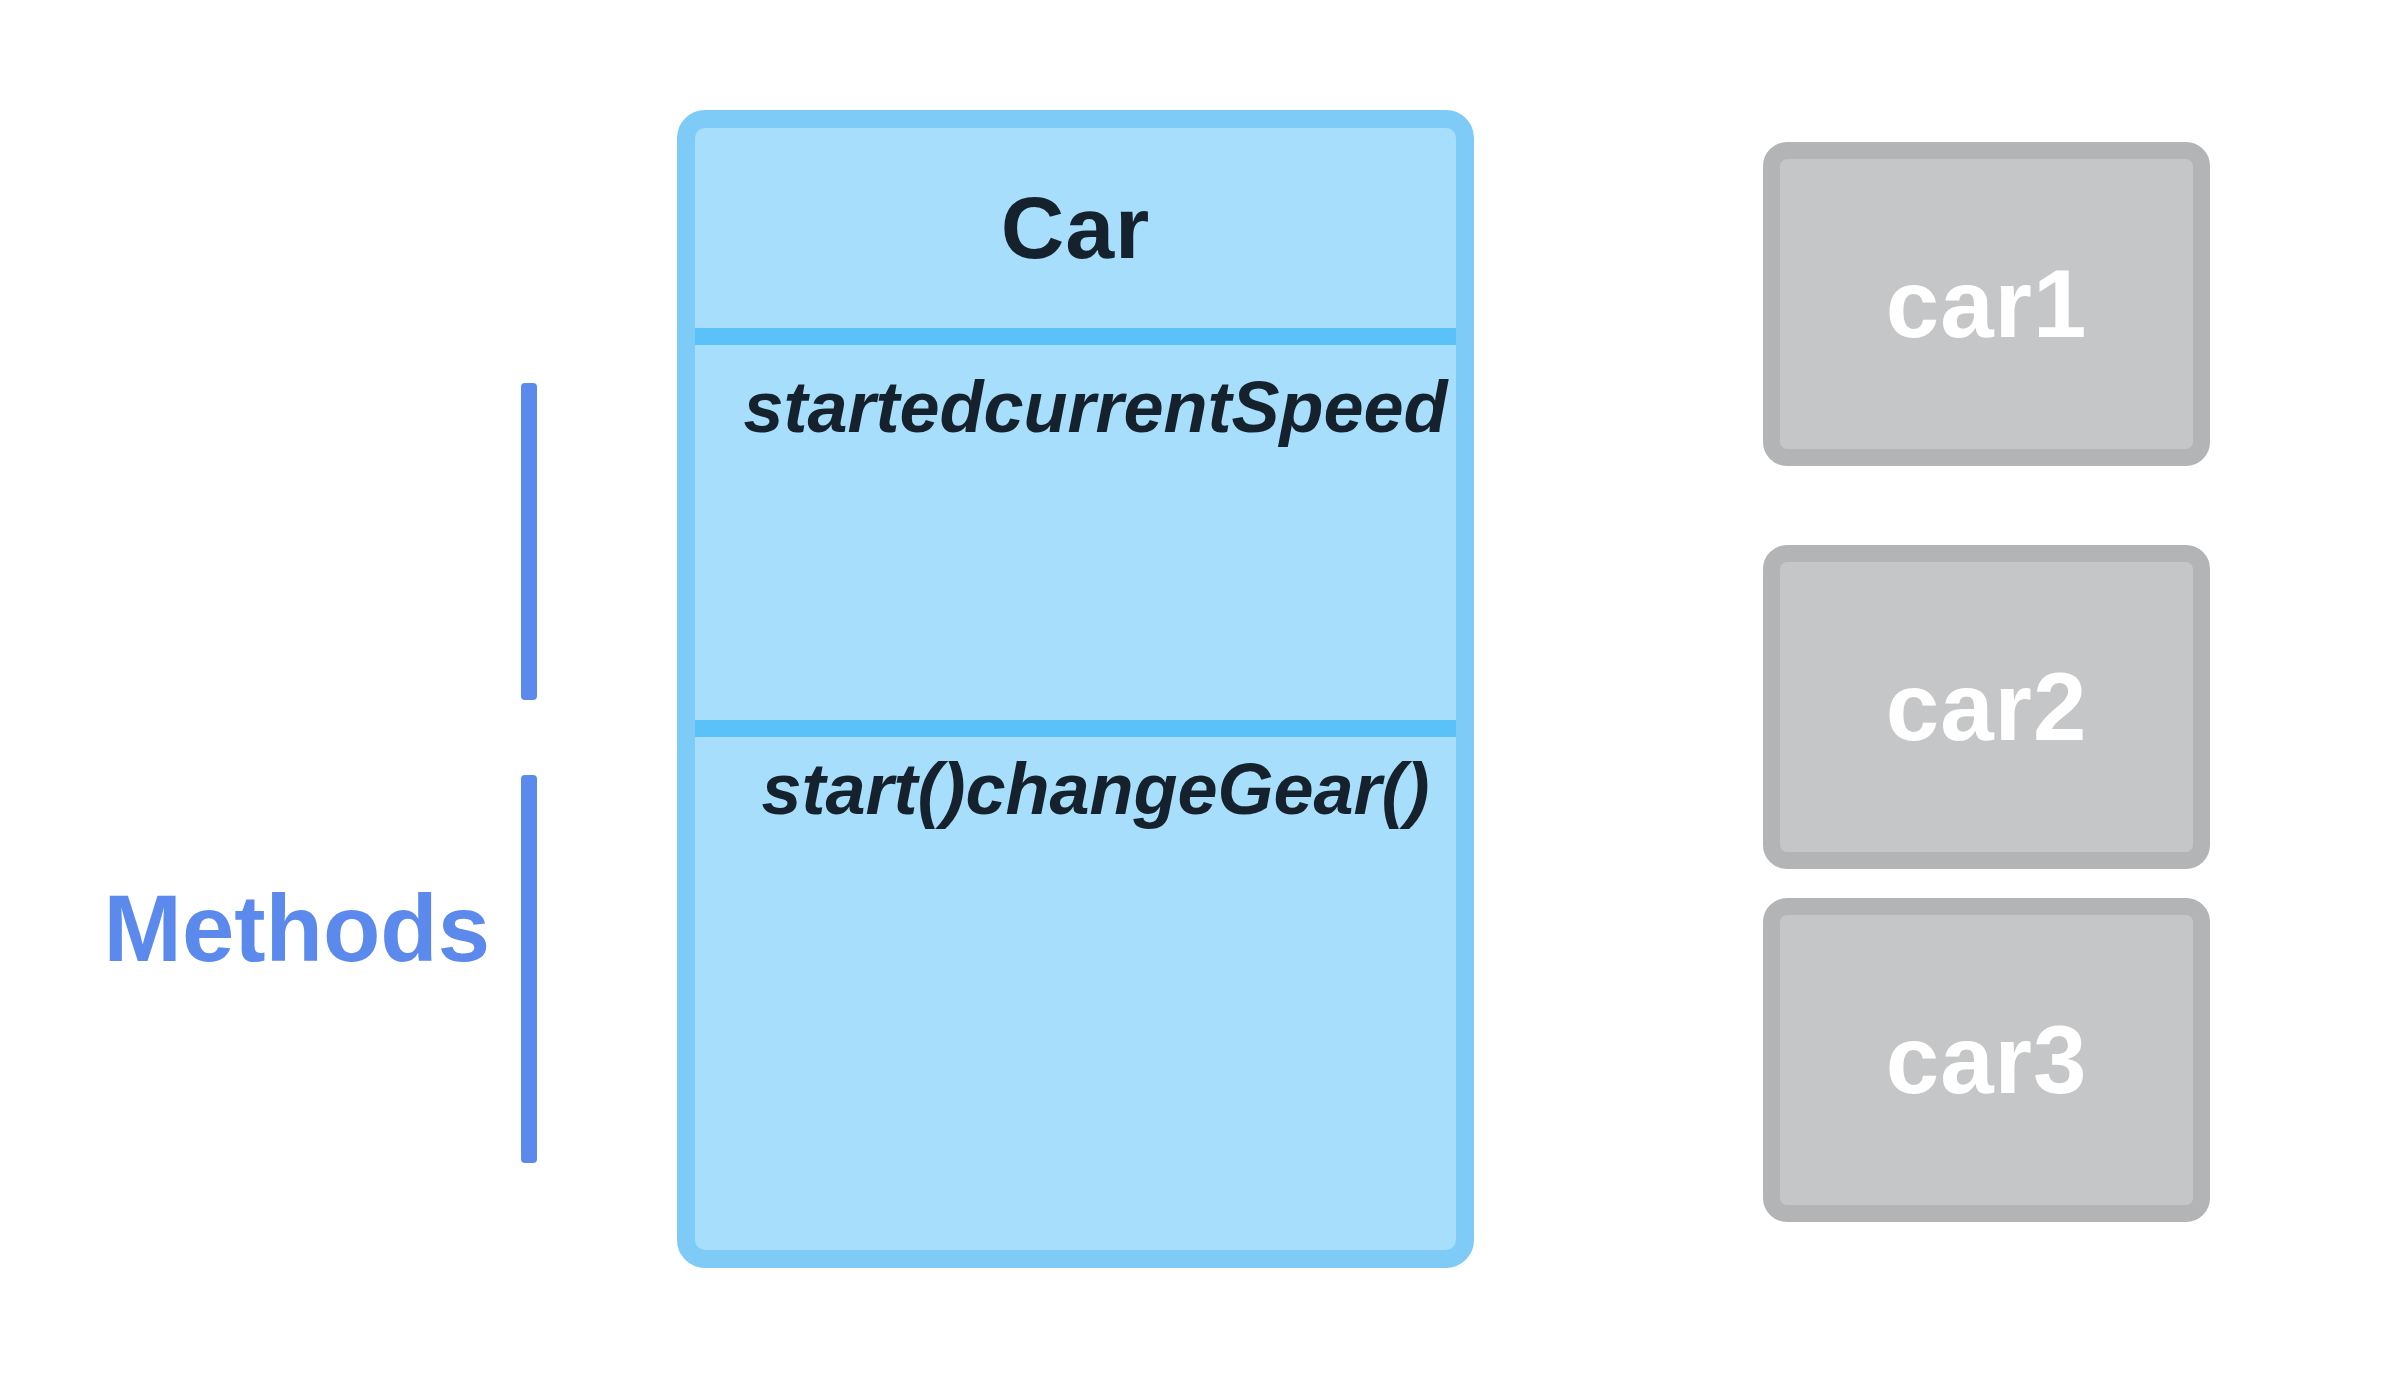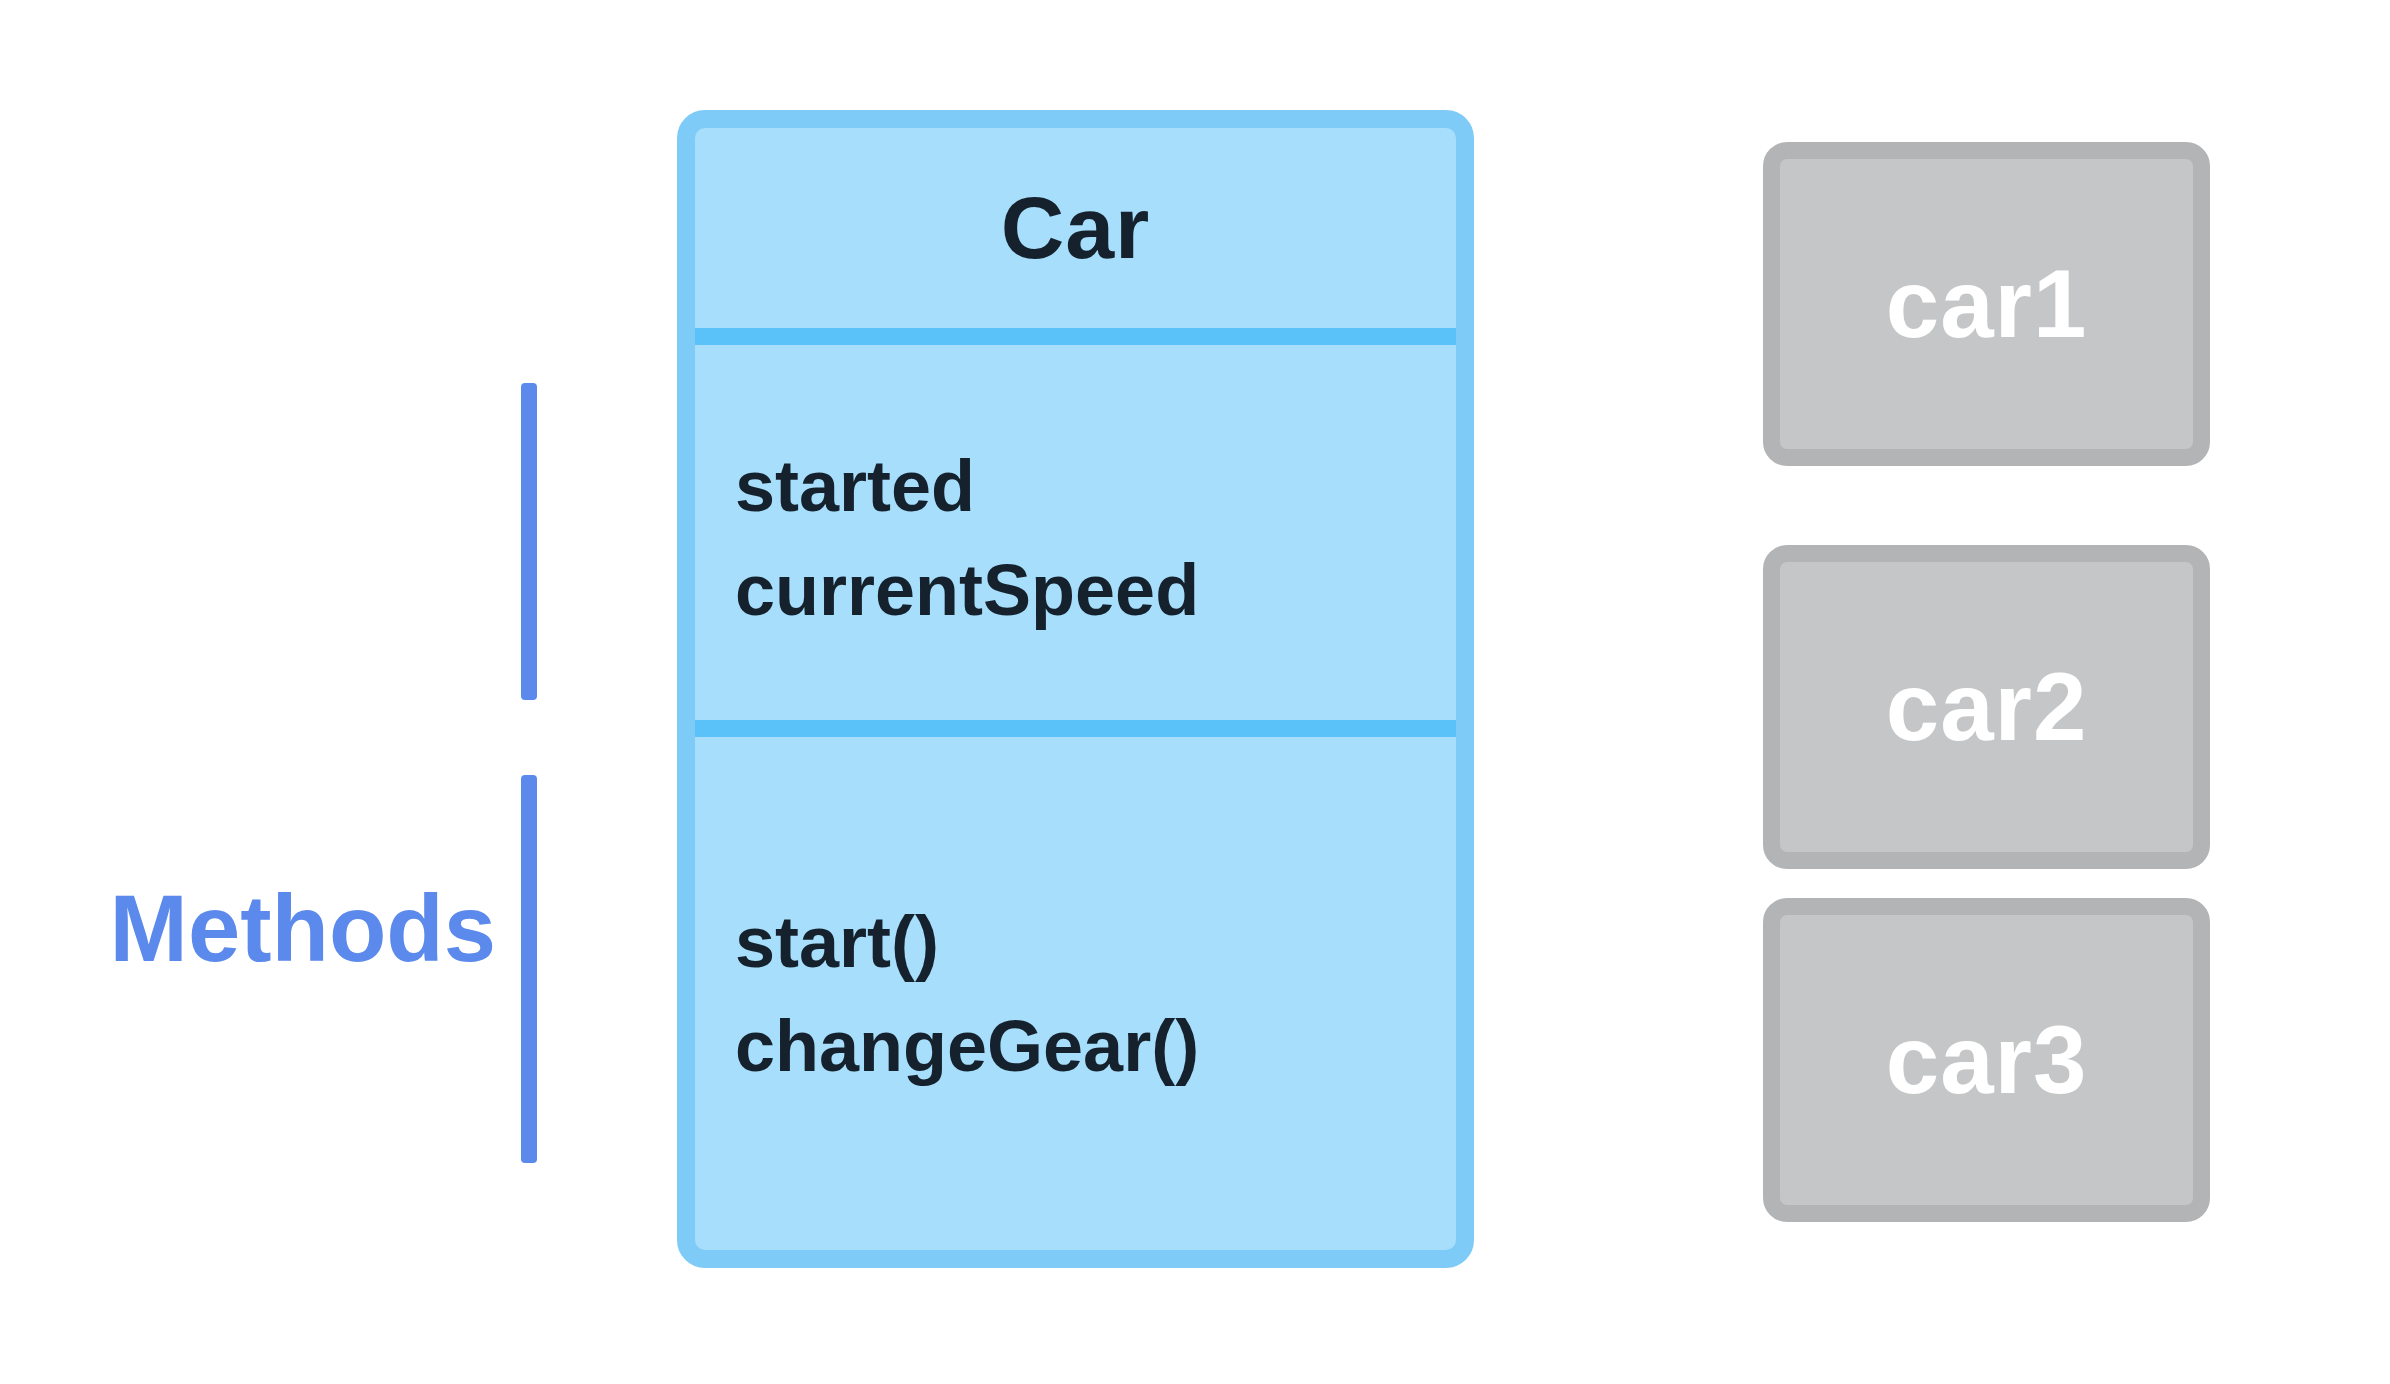--- a/index.html
+++ b/index.html
@@ -43,24 +43,25 @@
     letter-spacing: 1px;
   }
   .divider {
     height: 17px;
     width: 100%;
     background: var(--divider);
     flex: 0 0 auto;
   }
   .section {
     display: flex;
-    flex-direction: column;
+    flex-direction: row;
     justify-content: center;
     padding-left: 40px;
     box-sizing: border-box;
+    font-style: italic;
   }
   .fields-section { height: 375px; padding-top: 10px; }
   .methods-section { flex: 1; }
   .member-row {
     font-size: 72px;
     font-weight: bold;
     color: var(--class-text);
     line-height: 104px;
     white-space: nowrap;
   }
@@ -71,21 +72,21 @@
     left: 0;
     width: 490px;
     text-align: right;
     font-size: 94px;
     font-weight: bold;
     color: var(--annotation);
     line-height: 1;
     white-space: nowrap;
   }
   .fields-label { top: 481px; }
-  .methods-label { top: 882px; padding-left: 6px; }
+  .methods-label { top: 882px; }
   .annotation-bar {
     position: absolute;
     left: 521px;
     width: 16px;
     background: var(--annotation);
     border-radius: 4px;
   }
   .fields-bar { top: 383px; height: 317px; }
   .methods-bar { top: 775px; height: 388px; }
 

